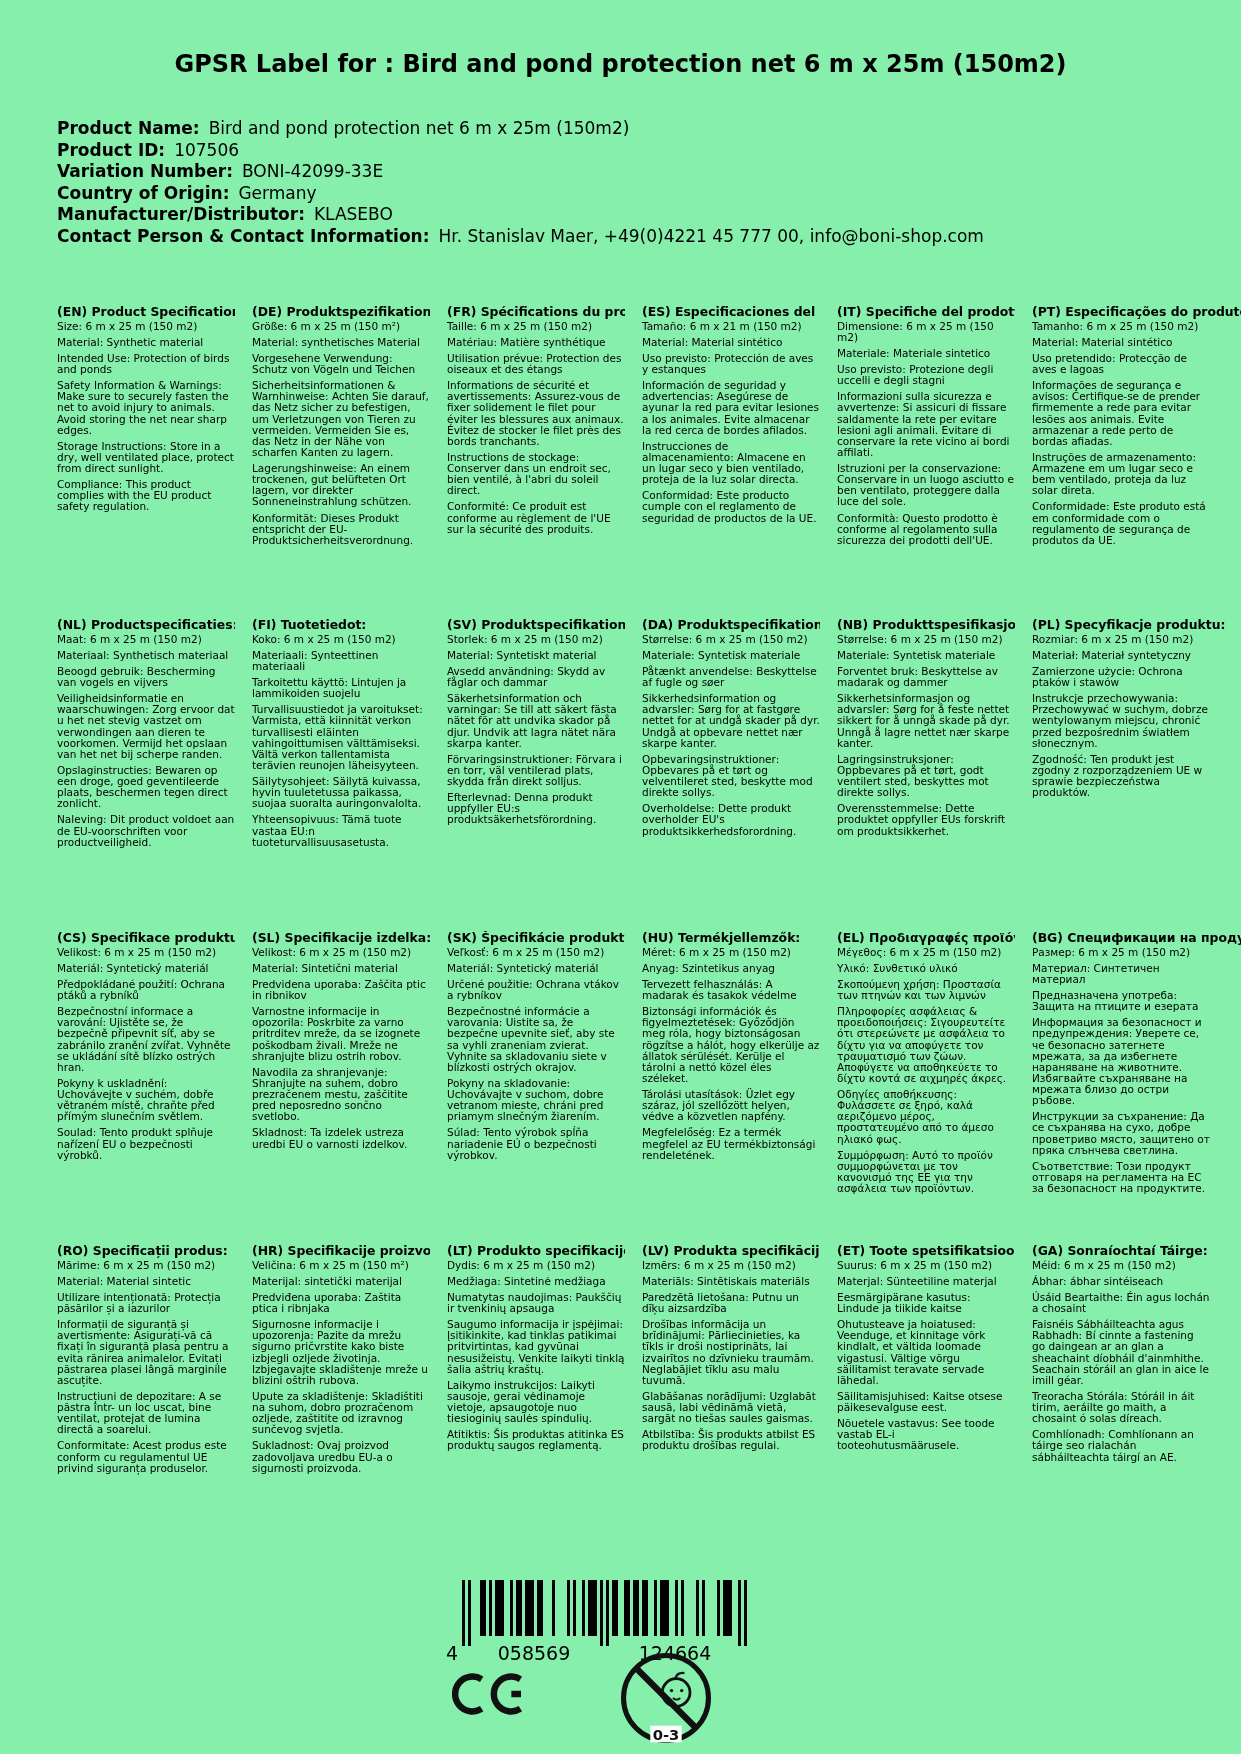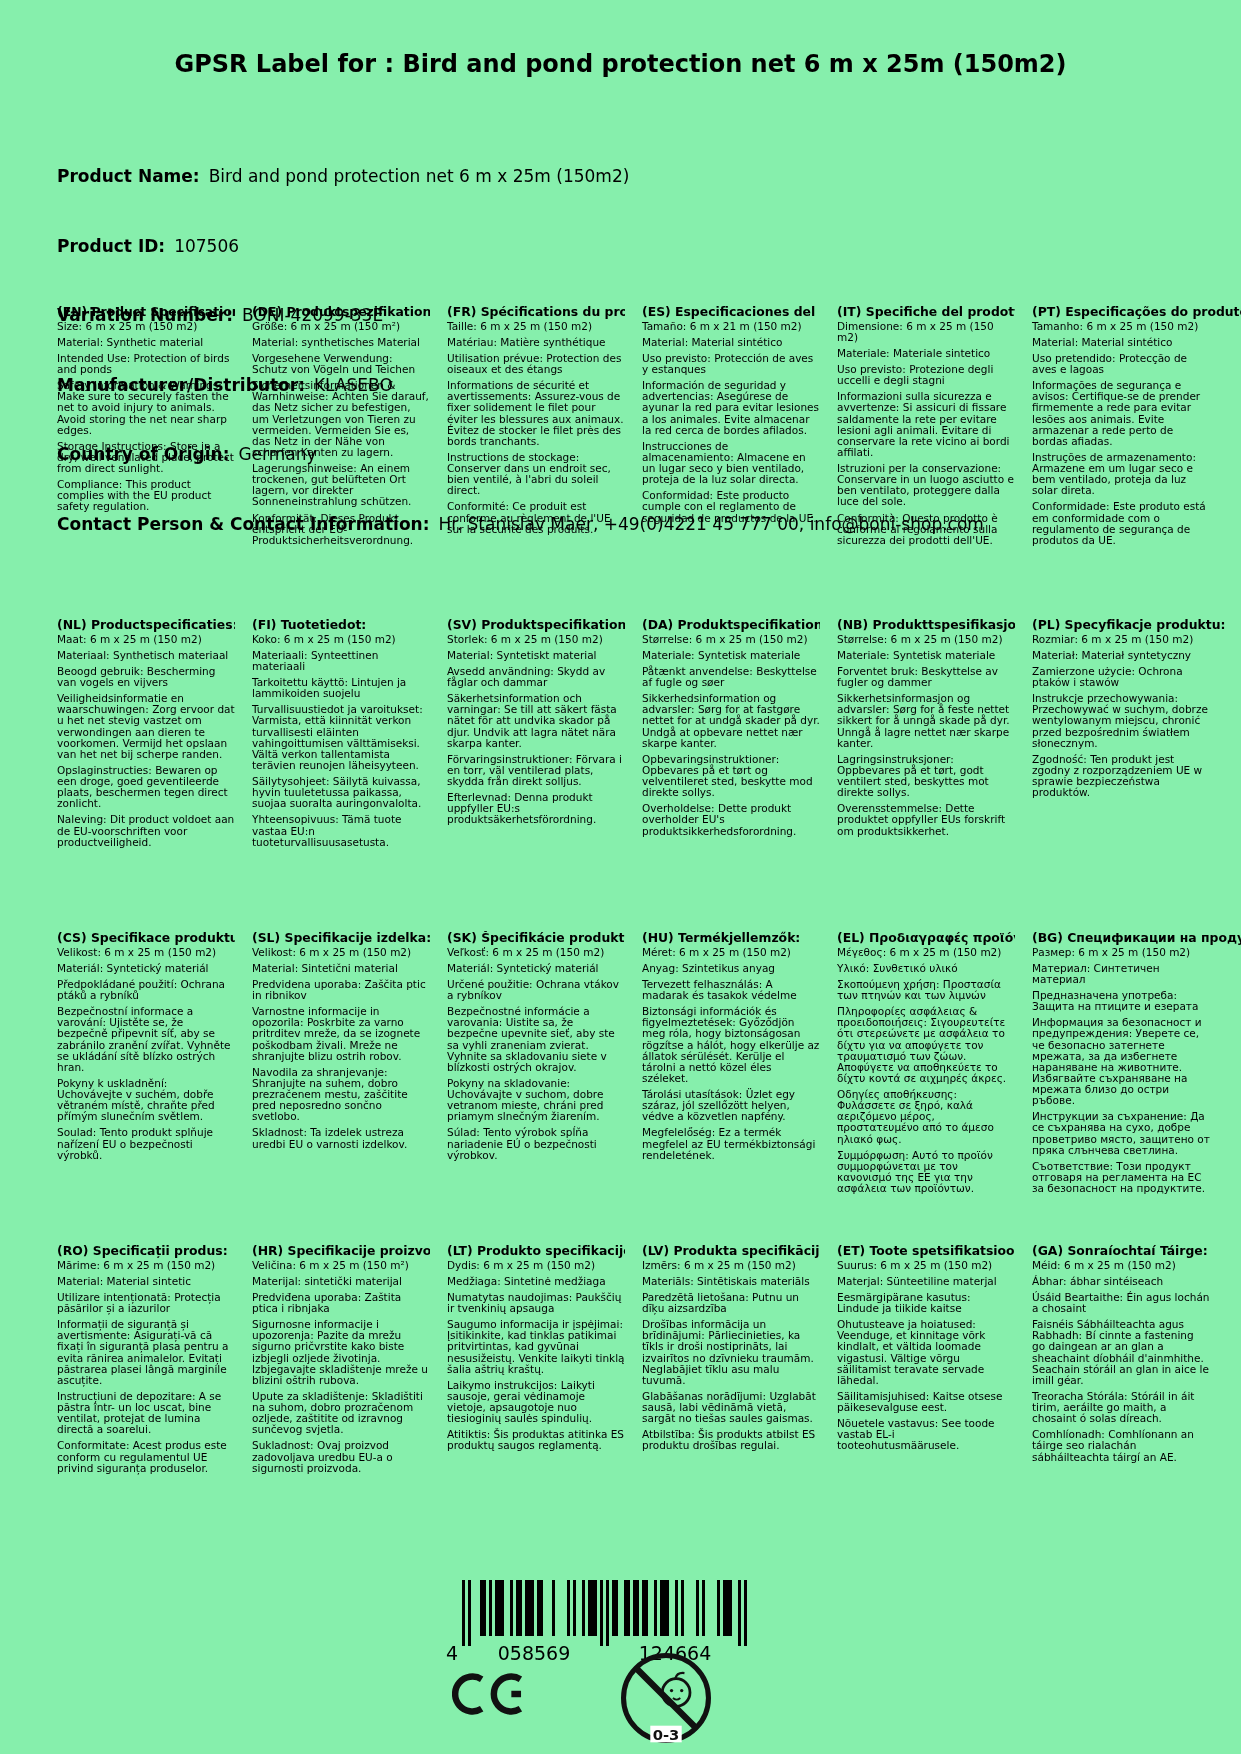--- a/index.html
+++ b/index.html
@@ -6,21 +6,21 @@
   .page {
     position:relative; width:1241px; height:1754px; background:#86efac;
     font-family:"DejaVu Sans","Liberation Sans",sans-serif; color:#000;
     overflow:hidden;
   }
   .title {
     position:absolute; top:50px; left:0; width:100%;
     text-align:center; font-size:24px; font-weight:bold;
   }
   .info { position:absolute; top:118px; left:57px; }
-  .info-line { font-size:17px; line-height:21.5px; white-space:nowrap;margin-top:48px; }
+  .info-line { font-size:17px; line-height:21.5px; white-space:nowrap; }
   .info-label { font-weight:bold; padding-right:9px; }
   .spec-grid {
     position:absolute; top:305px; left:57px;
     display:grid; grid-template-columns:repeat(6,178px); column-gap:17px;
     grid-auto-rows:minmax(313px,auto);
   }
   .spec-block { font-size:10.5px; line-height:1.06; }
   .spec-block h3 {
     margin:0 0 2px 0; font-size:12.4px; font-weight:bold;
     white-space:nowrap; overflow:hidden; max-width:194px; line-height:1.1;
@@ -38,22 +38,22 @@
 <body>
 
 <div class="page">
 
   <div class="title">GPSR Label for : Bird and pond protection net 6 m x 25m (150m2)</div>
 
   <div class="info">
       <div class="info-line"><span class="info-label">Product Name:</span><span class="info-value">Bird and pond protection net 6 m x 25m (150m2)</span></div>
       <div class="info-line"><span class="info-label">Product ID:</span><span class="info-value">107506</span></div>
       <div class="info-line"><span class="info-label">Variation Number:</span><span class="info-value">BONI-42099-33E</span></div>
+      <div class="info-line"><span class="info-label">Country of Origin:</span><span class="info-value">Germany</span></div>
       <div class="info-line"><span class="info-label">Manufacturer/Distributor:</span><span class="info-value">KLASEBO</span></div>
-      <div class="info-line"><span class="info-label">Country of Origin:</span><span class="info-value">Germany</span></div>
       <div class="info-line"><span class="info-label">Contact Person &amp; Contact Information:</span><span class="info-value">Hr. Stanislav Maer, +49(0)4221 45 777 00, info@boni-shop.com</span></div>
     </div>
 
   <div class="spec-grid">
       <div class="spec-block">
         <h3>(EN) Product Specifications:</h3>
         <p>Size: 6 m x 25 m (150 m2)</p>
         <p>Material: Synthetic material</p>
         <p>Intended Use: Protection of birds and ponds</p>
         <p>Safety Information &amp; Warnings: Make sure to securely fasten the net to avoid injury to animals. Avoid storing the net near sharp edges.</p>
@@ -138,21 +138,21 @@
         <p>Materiale: Syntetisk materiale</p>
         <p>Påtænkt anvendelse: Beskyttelse af fugle og søer</p>
         <p>Sikkerhedsinformation og advarsler: Sørg for at fastgøre nettet for at undgå skader på dyr. Undgå at opbevare nettet nær skarpe kanter.</p>
         <p>Opbevaringsinstruktioner: Opbevares på et tørt og velventileret sted, beskytte mod direkte sollys.</p>
         <p>Overholdelse: Dette produkt overholder EU's produktsikkerhedsforordning.</p>
       </div>
       <div class="spec-block">
         <h3>(NB) Produkttspesifikasjoner:</h3>
         <p>Størrelse: 6 m x 25 m (150 m2)</p>
         <p>Materiale: Syntetisk materiale</p>
-        <p>Forventet bruk: Beskyttelse av fugler og dammer</p>
+        <p>Forventet bruk: Beskyttelse av madarak og dammer</p>
         <p>Sikkerhetsinformasjon og advarsler: Sørg for å feste nettet sikkert for å unngå skade på dyr. Unngå å lagre nettet nær skarpe kanter.</p>
         <p>Lagringsinstruksjoner: Oppbevares på et tørt, godt ventilert sted, beskyttes mot direkte sollys.</p>
         <p>Overensstemmelse: Dette produktet oppfyller EUs forskrift om produktsikkerhet.</p>
       </div>
       <div class="spec-block">
         <h3>(PL) Specyfikacje produktu:</h3>
         <p>Rozmiar: 6 m x 25 m (150 m2)</p>
         <p>Materiał: Materiał syntetyczny</p>
         <p>Zamierzone użycie: Ochrona ptaków i stawów</p>
         <p>Instrukcje przechowywania: Przechowywać w suchym, dobrze wentylowanym miejscu, chronić przed bezpośrednim światłem słonecznym.</p>

